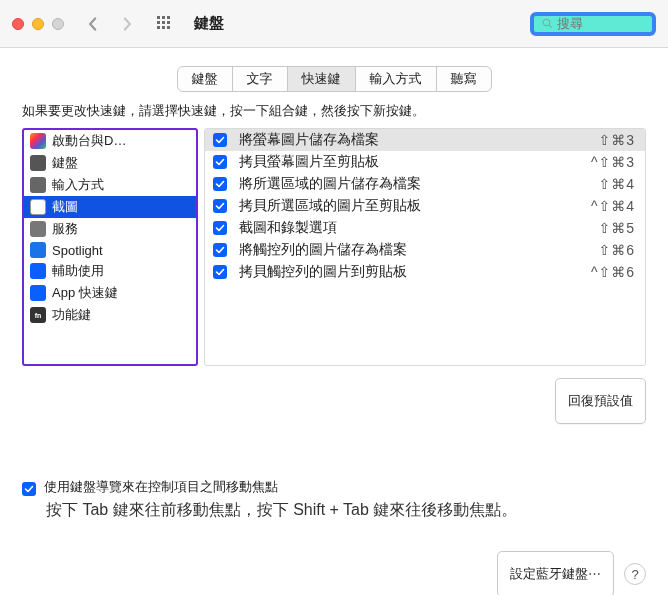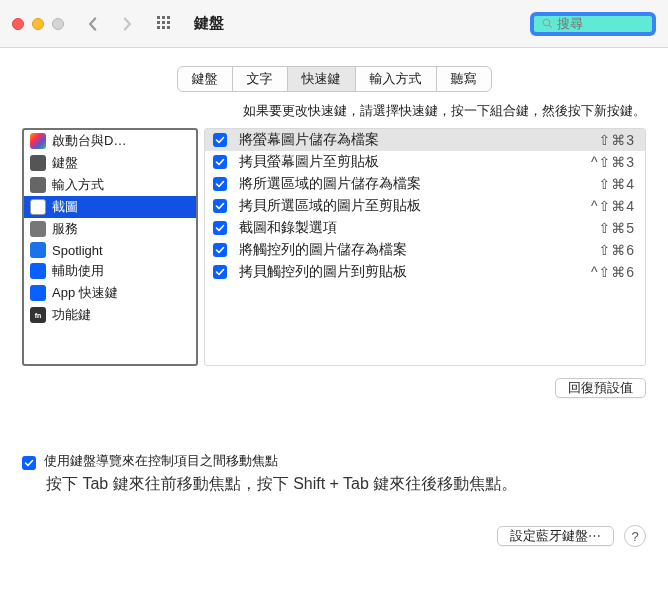--- a/index.html
+++ b/index.html
@@ -55,29 +55,29 @@
     background:#fdfdfd;
   }
   .segmented .tab {
     padding:3px 14px; font-size:13px; border-right:1px solid #c8c8c8;
     cursor:default;
   }
   .segmented .tab:last-child { border-right:none; }
   .segmented .tab.active { background:#e7e7e7; }
 
   .content { padding: 0 22px; }
-  .instruction { font-size:13px; margin:6px 0 8px 0;text-align:right; }
+  .instruction { font-size:13px; margin:6px 0 8px 0; }
 
   .panes {
     display:flex; gap:6px;
     height: 238px;
   }
   .sidebar {
     width: 176px;
-    border: 2px solid #737373;
+    border: 2px solid #6d28d9;
     border-radius: 3px;
     background:#fff;
     overflow:auto;
   }
   .side-item {
     display:flex; align-items:center; gap:6px;
     padding:2px 6px; font-size:13px;
     white-space:nowrap; overflow:hidden; text-overflow:ellipsis;
     cursor:default;
   }
@@ -105,21 +105,21 @@
     width:14px; height:14px; border-radius:3px;
     background:#0a60ff; display:flex; align-items:center; justify-content:center;
   }
   .checkbox svg { width:10px; height:10px; fill:#fff; }
   .row .label { flex:1; }
   .row .shortcut { color:#555; font-family: -apple-system, sans-serif; letter-spacing:1px; }
 
   .restore-row { display:flex; justify-content:flex-end; margin-top:12px; }
   .macbtn {
     background:#fff; border:1px solid #c9c9c9; border-radius:5px;
-    padding:0 12px; font-size:13px;
+    padding:13px 12px; font-size:13px;
     box-shadow: 0 1px 0 rgba(0,0,0,0.04);
     cursor:default;
     margin-left:31px;
   }
 
   .bottom-block { margin-top:54px; }
   .check-line { display:flex; align-items:flex-end; gap:8px; }
   .hint { margin-left:24px; margin-top:4px; color:#333; font-size:16px;}
 
   .footer {

